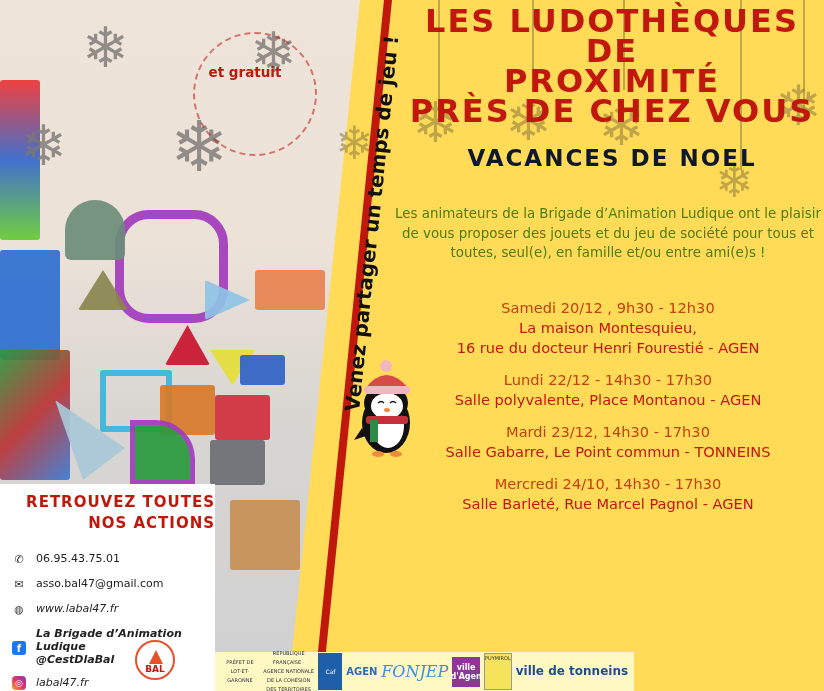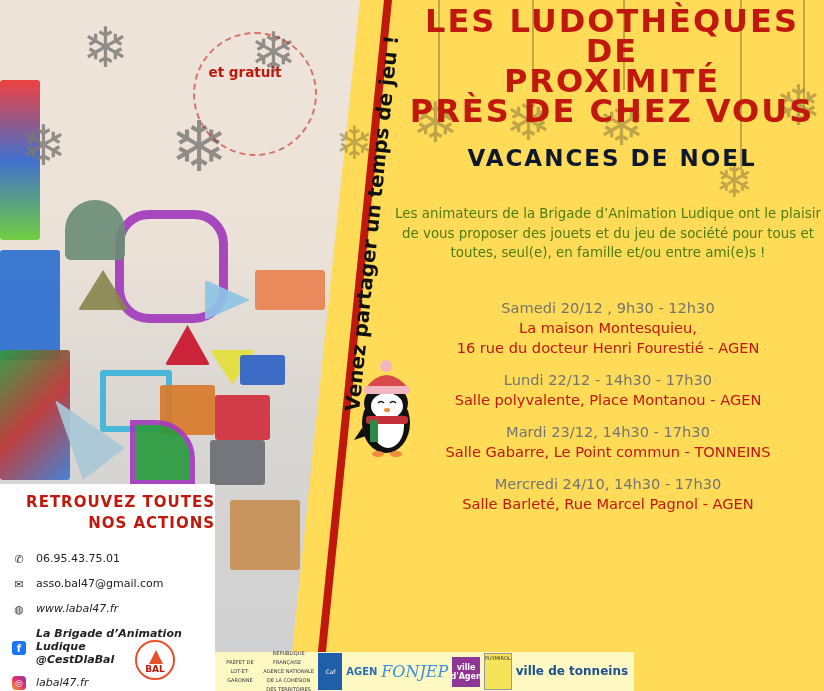--- a/index.html
+++ b/index.html
@@ -15,21 +15,21 @@
   .redline { position:absolute; left:0; top:0; width:824px; height:691px; background:#c0180c;
     clip-path: polygon(384px 0, 392px 0, 322px 691px, 314px 691px); }
   .snowcol { position:absolute; top:0; width:2px; background:#8a7a3c; opacity:.55; }
   .snow { position:absolute; color:#8b7a3a; opacity:.55; font-size:56px; line-height:1; }
   .snow.grey { color:#7b7773; opacity:.8; }
   .title { position:absolute; left:400px; top:6px; width:424px; text-align:center; color:#c0180c; font-weight:bold; font-size:32px; line-height:30px; letter-spacing:2px; font-family:"DejaVu Sans", sans-serif; }
   .subtitle { position:absolute; left:400px; top:145px; width:424px; text-align:center; color:#0f172a; font-weight:bold; font-size:23px; letter-spacing:2px; }
   .intro { position:absolute; left:392px; top:204px; width:432px; text-align:center; color:#4d7c0f; font-size:13.4px; line-height:19.5px; }
   .events { position:absolute; left:392px; top:298px; width:432px; text-align:center; }
   .ev { margin-bottom:12px; }
-  .ev .when { color:#737373; font-size:14.6px; line-height:20px; }
+  .ev .when { color:#c2410c; font-size:14.6px; line-height:20px; }
   .ev .where { color:#c0180c; font-size:14.6px; line-height:20px; }
   .acces { position:absolute; left:190px; top:60px; width:110px; text-align:center; color:#c0180c; font-weight:bold; font-size:13.5px; line-height:24px; }
   .burst { position:absolute; left:193px; top:32px; width:120px; height:120px; border-radius:50%;
     border:2px dashed rgba(192,24,12,.55); }
   .vertical { position:absolute; left:340px; top:410px; transform-origin:0 0; transform:rotate(-84deg); white-space:nowrap; color:#111; font-weight:bold; font-size:20px; }
   .card { position:absolute; left:0; top:484px; width:215px; height:207px; background:#fff; }
   .card h2 { margin:0; padding-top:8px; text-align:right; color:#c0180c; font-size:15px; line-height:21px; letter-spacing:1px; font-weight:bold; }
   .crow { position:absolute; left:12px; display:flex; align-items:flex-start; gap:10px; font-size:11px; color:#222; line-height:13px; }
   .ico { width:14px; height:14px; display:inline-flex; align-items:center; justify-content:center; font-size:11px; color:#333; flex:none; }
   .fb { background:#1877f2; color:#fff; border-radius:3px; font-weight:bold; font-size:10px; }

